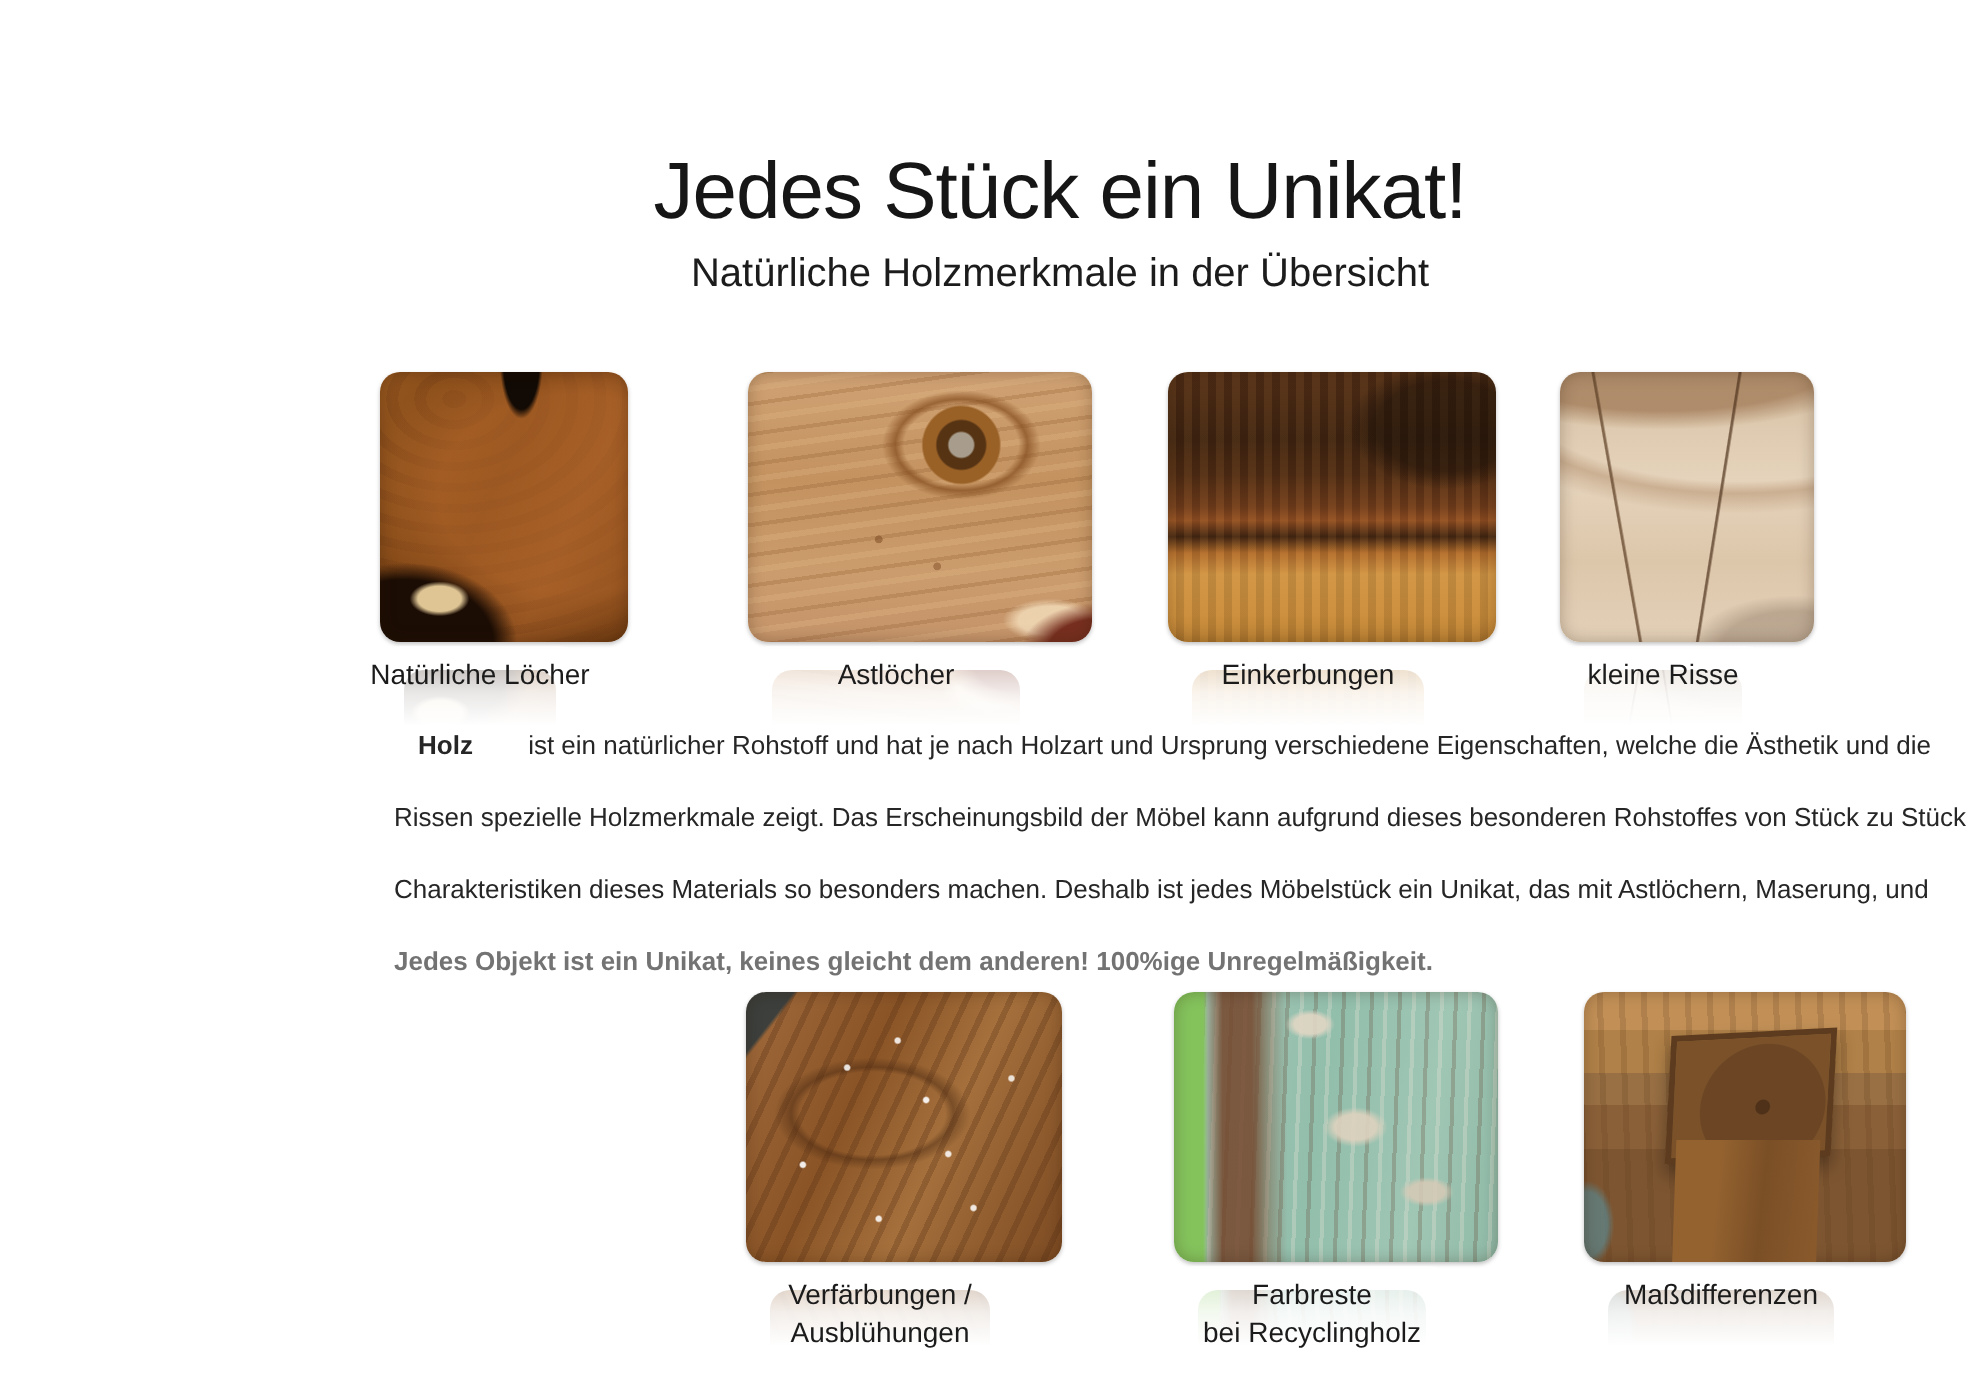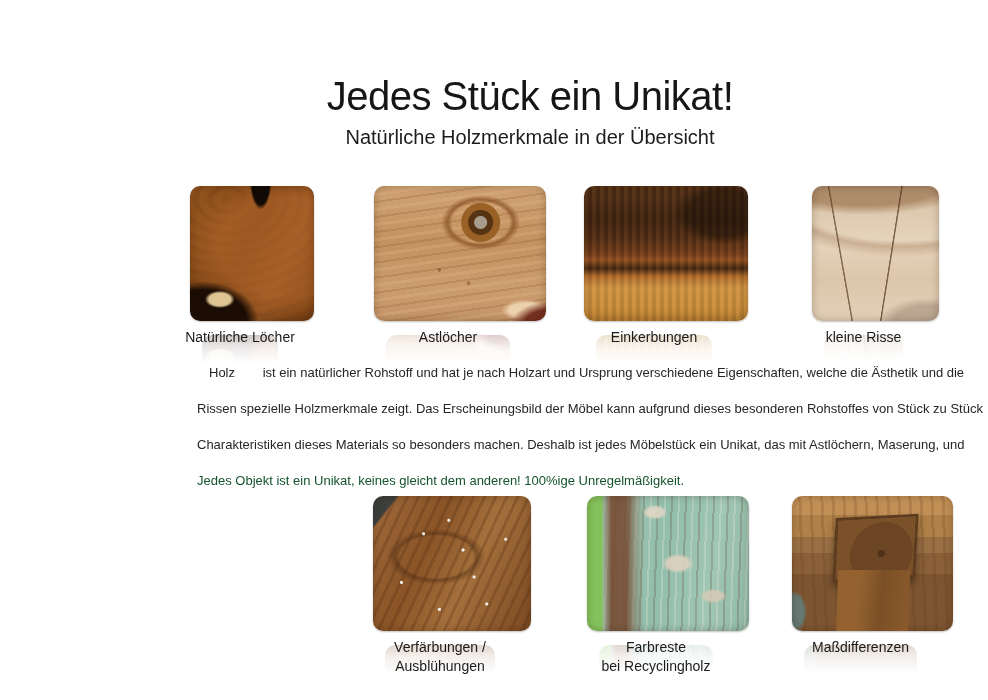--- a/index.html
+++ b/index.html
@@ -42,21 +42,21 @@
   .caption {
     position:absolute; top:142px; left:-22px; right:-22px; z-index:2;
     text-align:center; font-size:14px; line-height:19px; color:#1b1b1b;
     white-space:pre-line;
   }
 
   
   .c1 { left:130px; top:126px; width:124px; }
   .c2 { left:314px; top:126px; width:172px; }
   .c3 { left:524px; top:126px; width:164px; }
-  .c4 { left:752px; top:126px; width:127px; }
+  .c4 { left:720px; top:126px; width:127px; }
   .c5 { left:130px; top:436px; width:136px; }
   .c6 { left:313px; top:436px; width:158px; }
   .c7 { left:527px; top:436px; width:162px; }
   .c8 { left:732px; top:436px; width:161px; }
 
   
   .wood-1 { --bg:
     radial-gradient(ellipse 24px 14px at 24% 84%, #dfc594 0 45%, rgba(223,197,148,0) 62%),
     radial-gradient(ellipse 85px 60px at 10% 100%, #1c0d04 0 52%, rgba(28,13,4,0) 66%),
     radial-gradient(ellipse 18px 48px at 57% -4%, #120a04 0 50%, rgba(18,10,4,0) 60%),
@@ -131,22 +131,22 @@
     content:""; position:absolute; left:28%; top:55%; width:45%; height:50%;
     background:linear-gradient(94deg, #93622f 0 30%, #7b4f26 60%, #8a5a2c);
     transform:skewX(-2deg);
   }
 
   
   .paragraph { position:absolute; left:137px; top:301px; }
   .body-line {
     font-size:13px; line-height:24px; color:#262626; white-space:nowrap;
   }
-  .body-line b { font-weight:400; }
-  .body-line.strong { font-weight:400; color:#14532d; }
+  .body-line b { font-weight:700; }
+  .body-line.strong { font-weight:700; color:#737373; }
 </style>
 </head>
 <body>
 
 <div class="page">
 
   <h1 class="title">Jedes Stück ein Unikat!</h1>
   <h2 class="subtitle">Natürliche Holzmerkmale in der Übersicht</h2>
 
   <div class="cell c1 wood-1">

